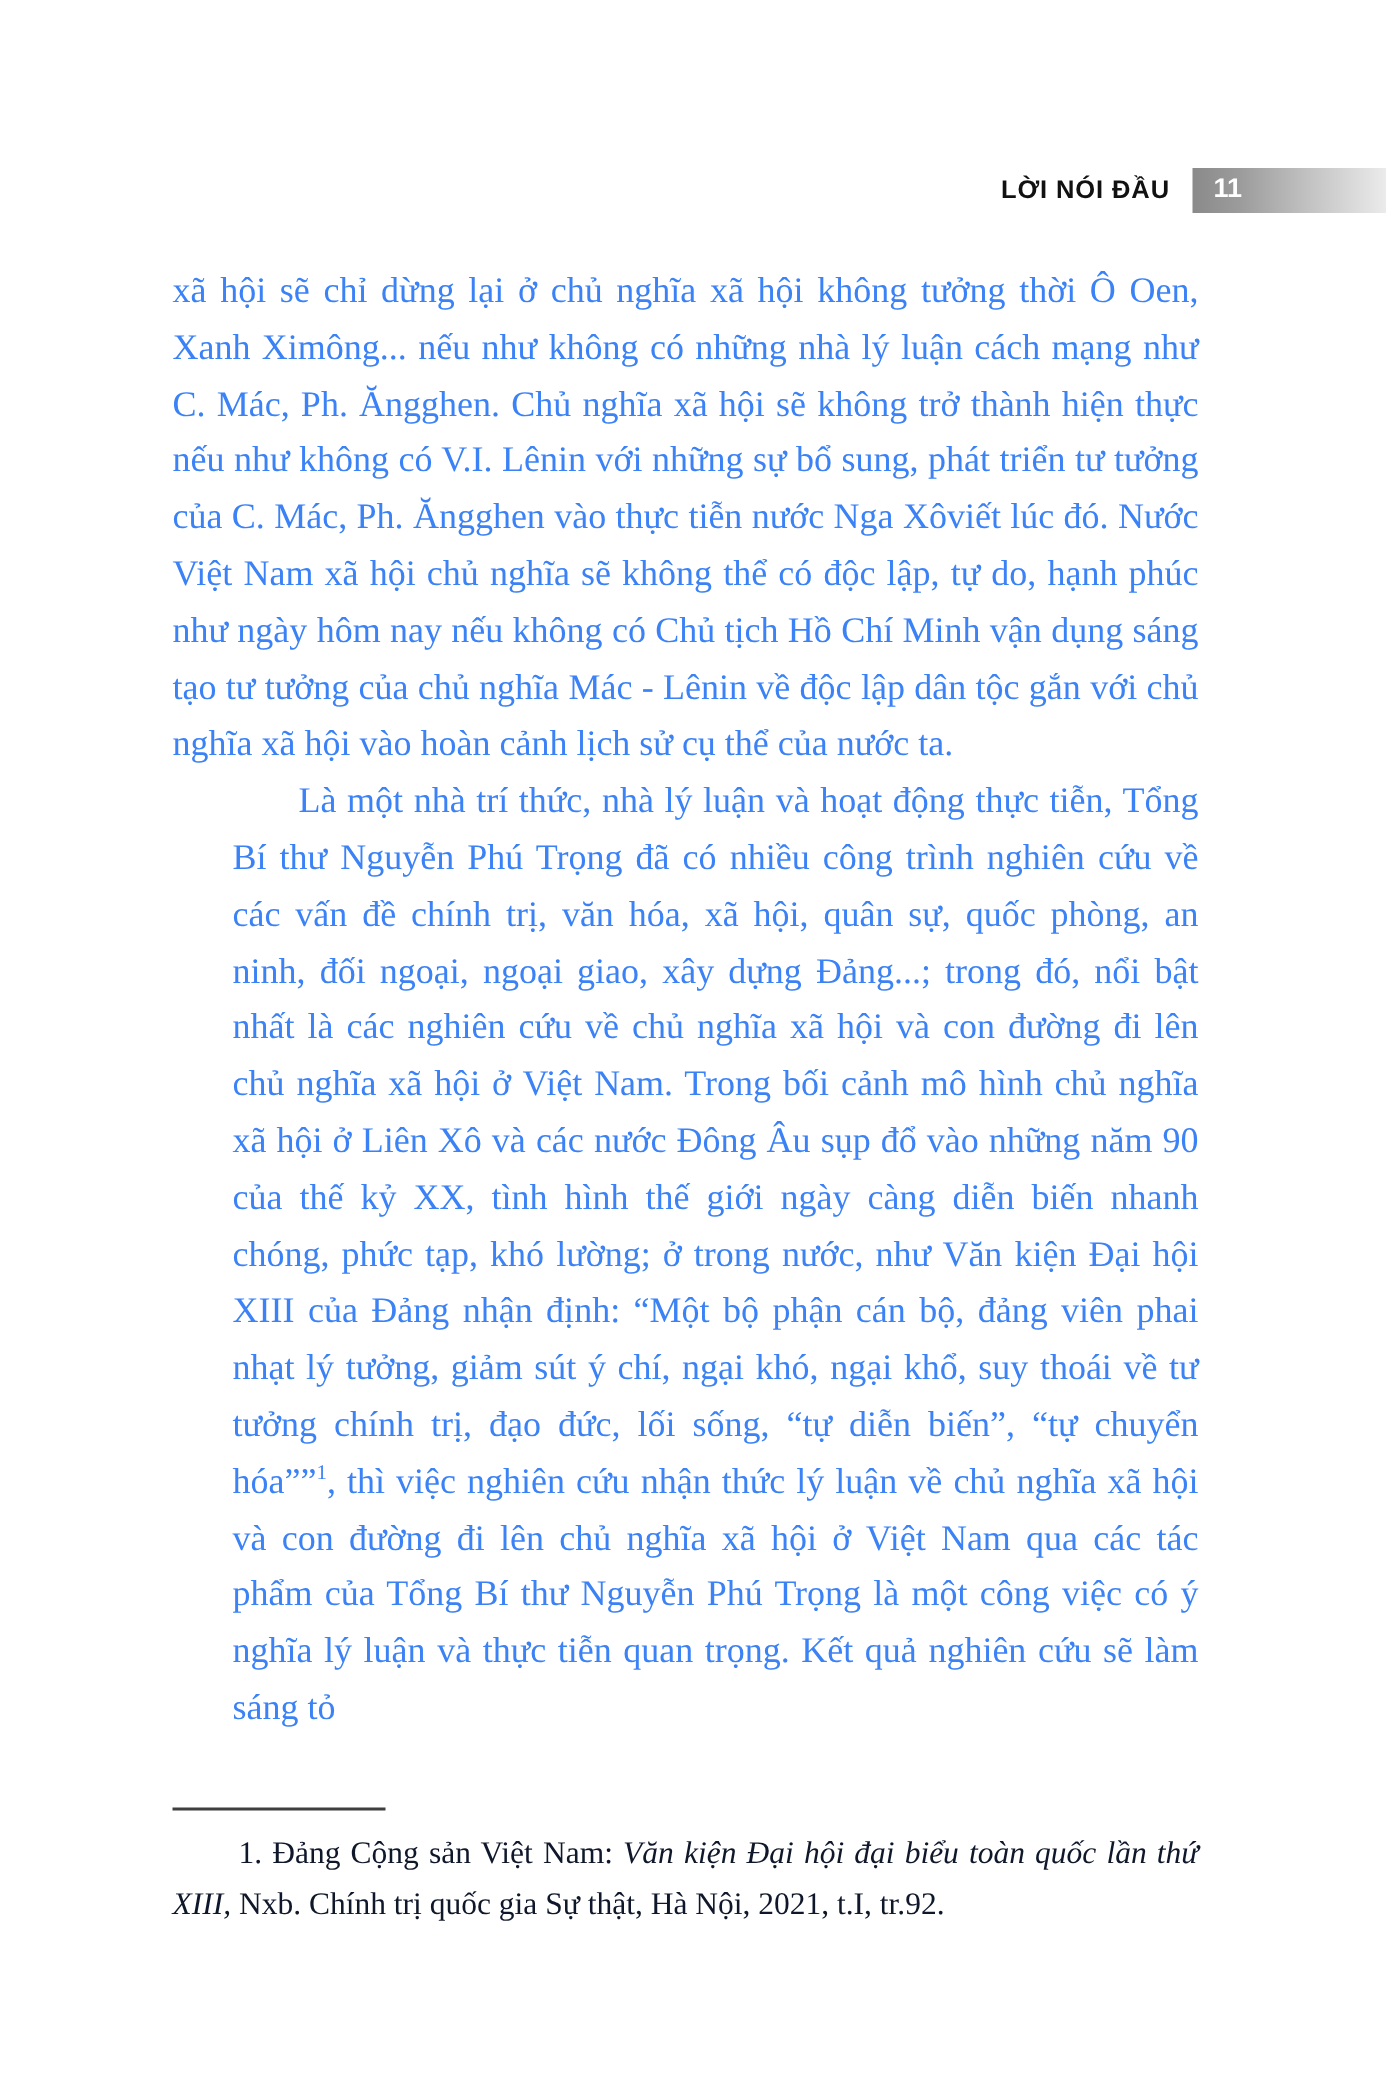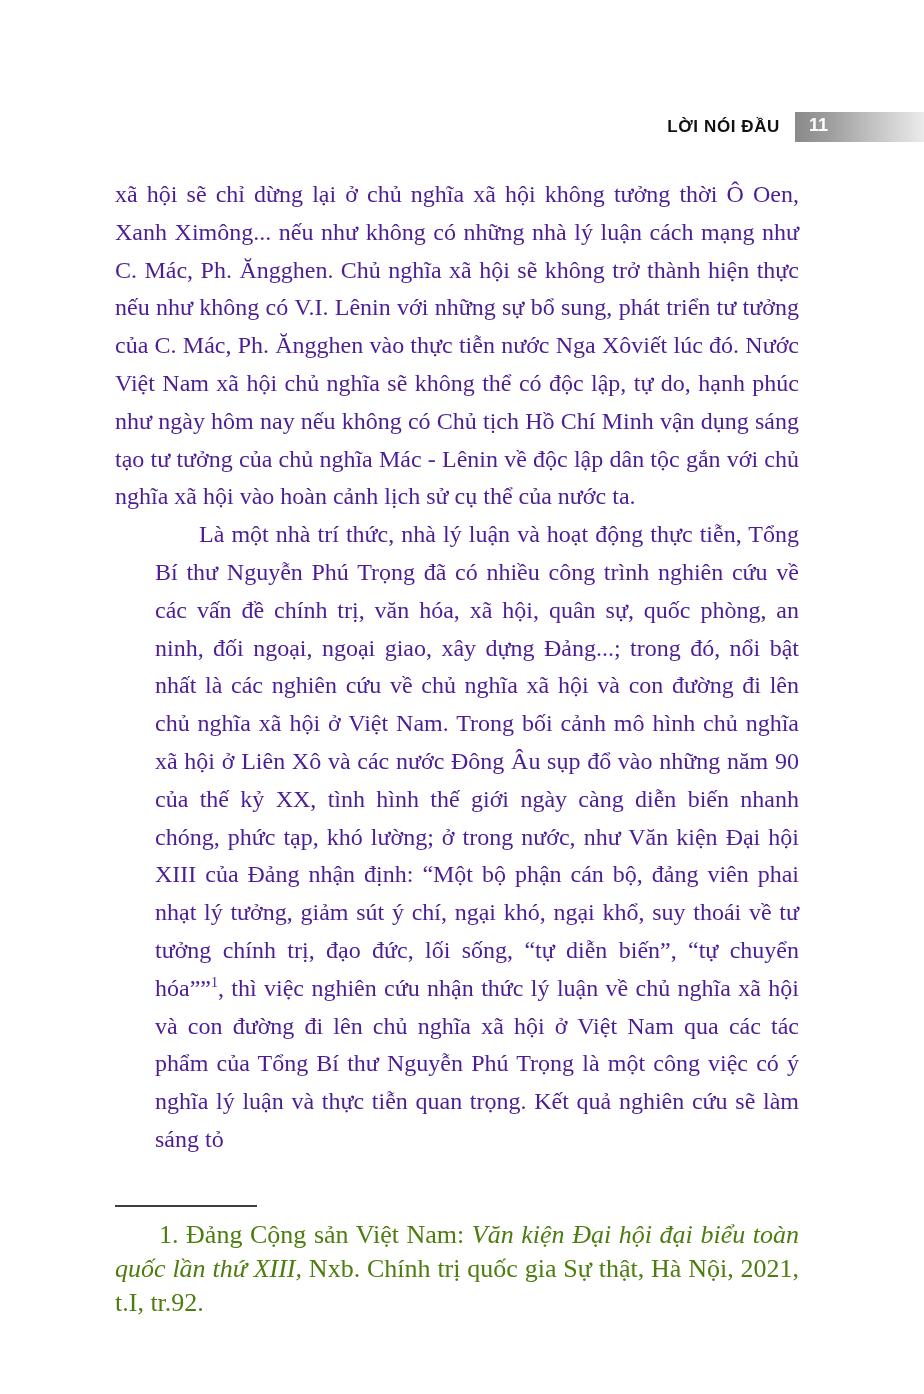--- a/index.html
+++ b/index.html
@@ -54,21 +54,21 @@
 
   
   .body-text {
     position: absolute;
     top: 176px;
     left: 115px;
     width: 684px;
     font-size: 24px;
     line-height: 37.8px;
     text-align: justify;
-    color: #4c1d95;
+    color: #3b82f6;
   }
   .body-text p { margin: 0; }
   .body-text p.indented { text-indent: 44px; margin-left: 40px; }
   sup.fn-ref {
     font-size: 14px;
     line-height: 0;
     vertical-align: super;
   }
 
   
@@ -78,24 +78,24 @@
     left: 115px;
     width: 142px;
     height: 0;
     border-top: 2px solid #3f3f3f;
   }
   .footnote {
     position: absolute;
     top: 1218px;
     left: 115px;
     width: 684px;
-    font-size: 26px;
+    font-size: 21px;
     line-height: 34px;
     text-align: justify;
-    color: #4d7c0f;
+    color: #0f172a;
   }
   .footnote p { margin: 0; text-indent: 44px; }
   .footnote .italic { font-style: italic; }
 </style>
 </head>
 <body>
 
 <div class="page">
 
   <div class="running-header">

